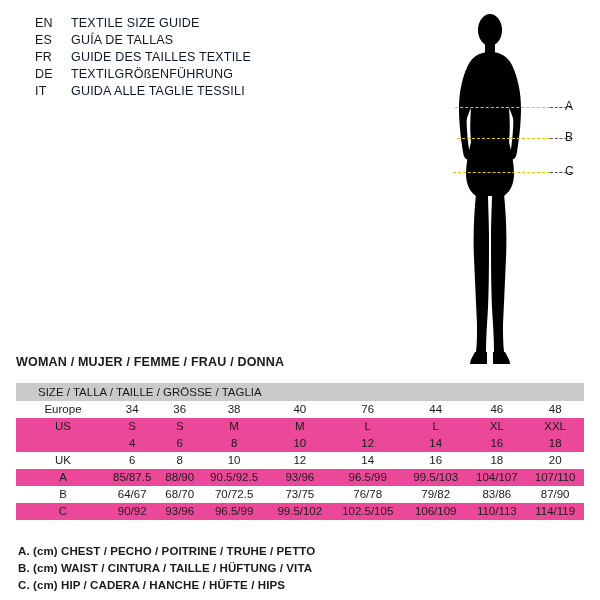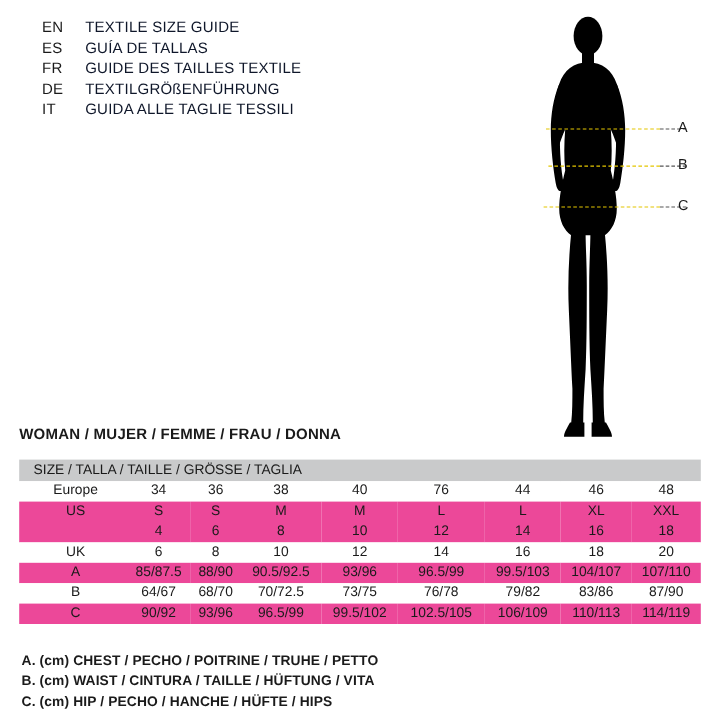--- a/index.html
+++ b/index.html
@@ -106,21 +106,21 @@
     white-space: nowrap;
   }
   .size-table td.rowhead {
     text-align: center;
     padding-left: 5px;
     width: 84px;
   }
   .size-table tr.header-row td {
     background: #c9cacb;
     text-align: left;
-    padding-left: 12px;
+    padding-left: 22px;
     font-size: 11.5px;
     height: 18px;
     line-height: 18px;
   }
   .size-table tr.shade td {
     background: #ec4899;
   }
   .size-table tr.plain td {
     background: #ffffff;
   }
@@ -320,16 +320,16 @@
         <td>106/109</td>
         <td>110/113</td>
         <td>114/119</td>
       </tr>
     </tbody>
   </table>
 
   <div class="footnotes">
     <div class="footnote">A. (cm) CHEST / PECHO / POITRINE / TRUHE / PETTO</div>
     <div class="footnote">B. (cm) WAIST / CINTURA / TAILLE / HÜFTUNG / VITA</div>
-    <div class="footnote">C. (cm) HIP / PECHO / HANCHE / HÜFTE / HIPS</div>
+    <div class="footnote">C. (cm) HIP / CADERA / HANCHE / HÜFTE / HIPS</div>
   </div>
 
 </div>
 
 </body></html>

